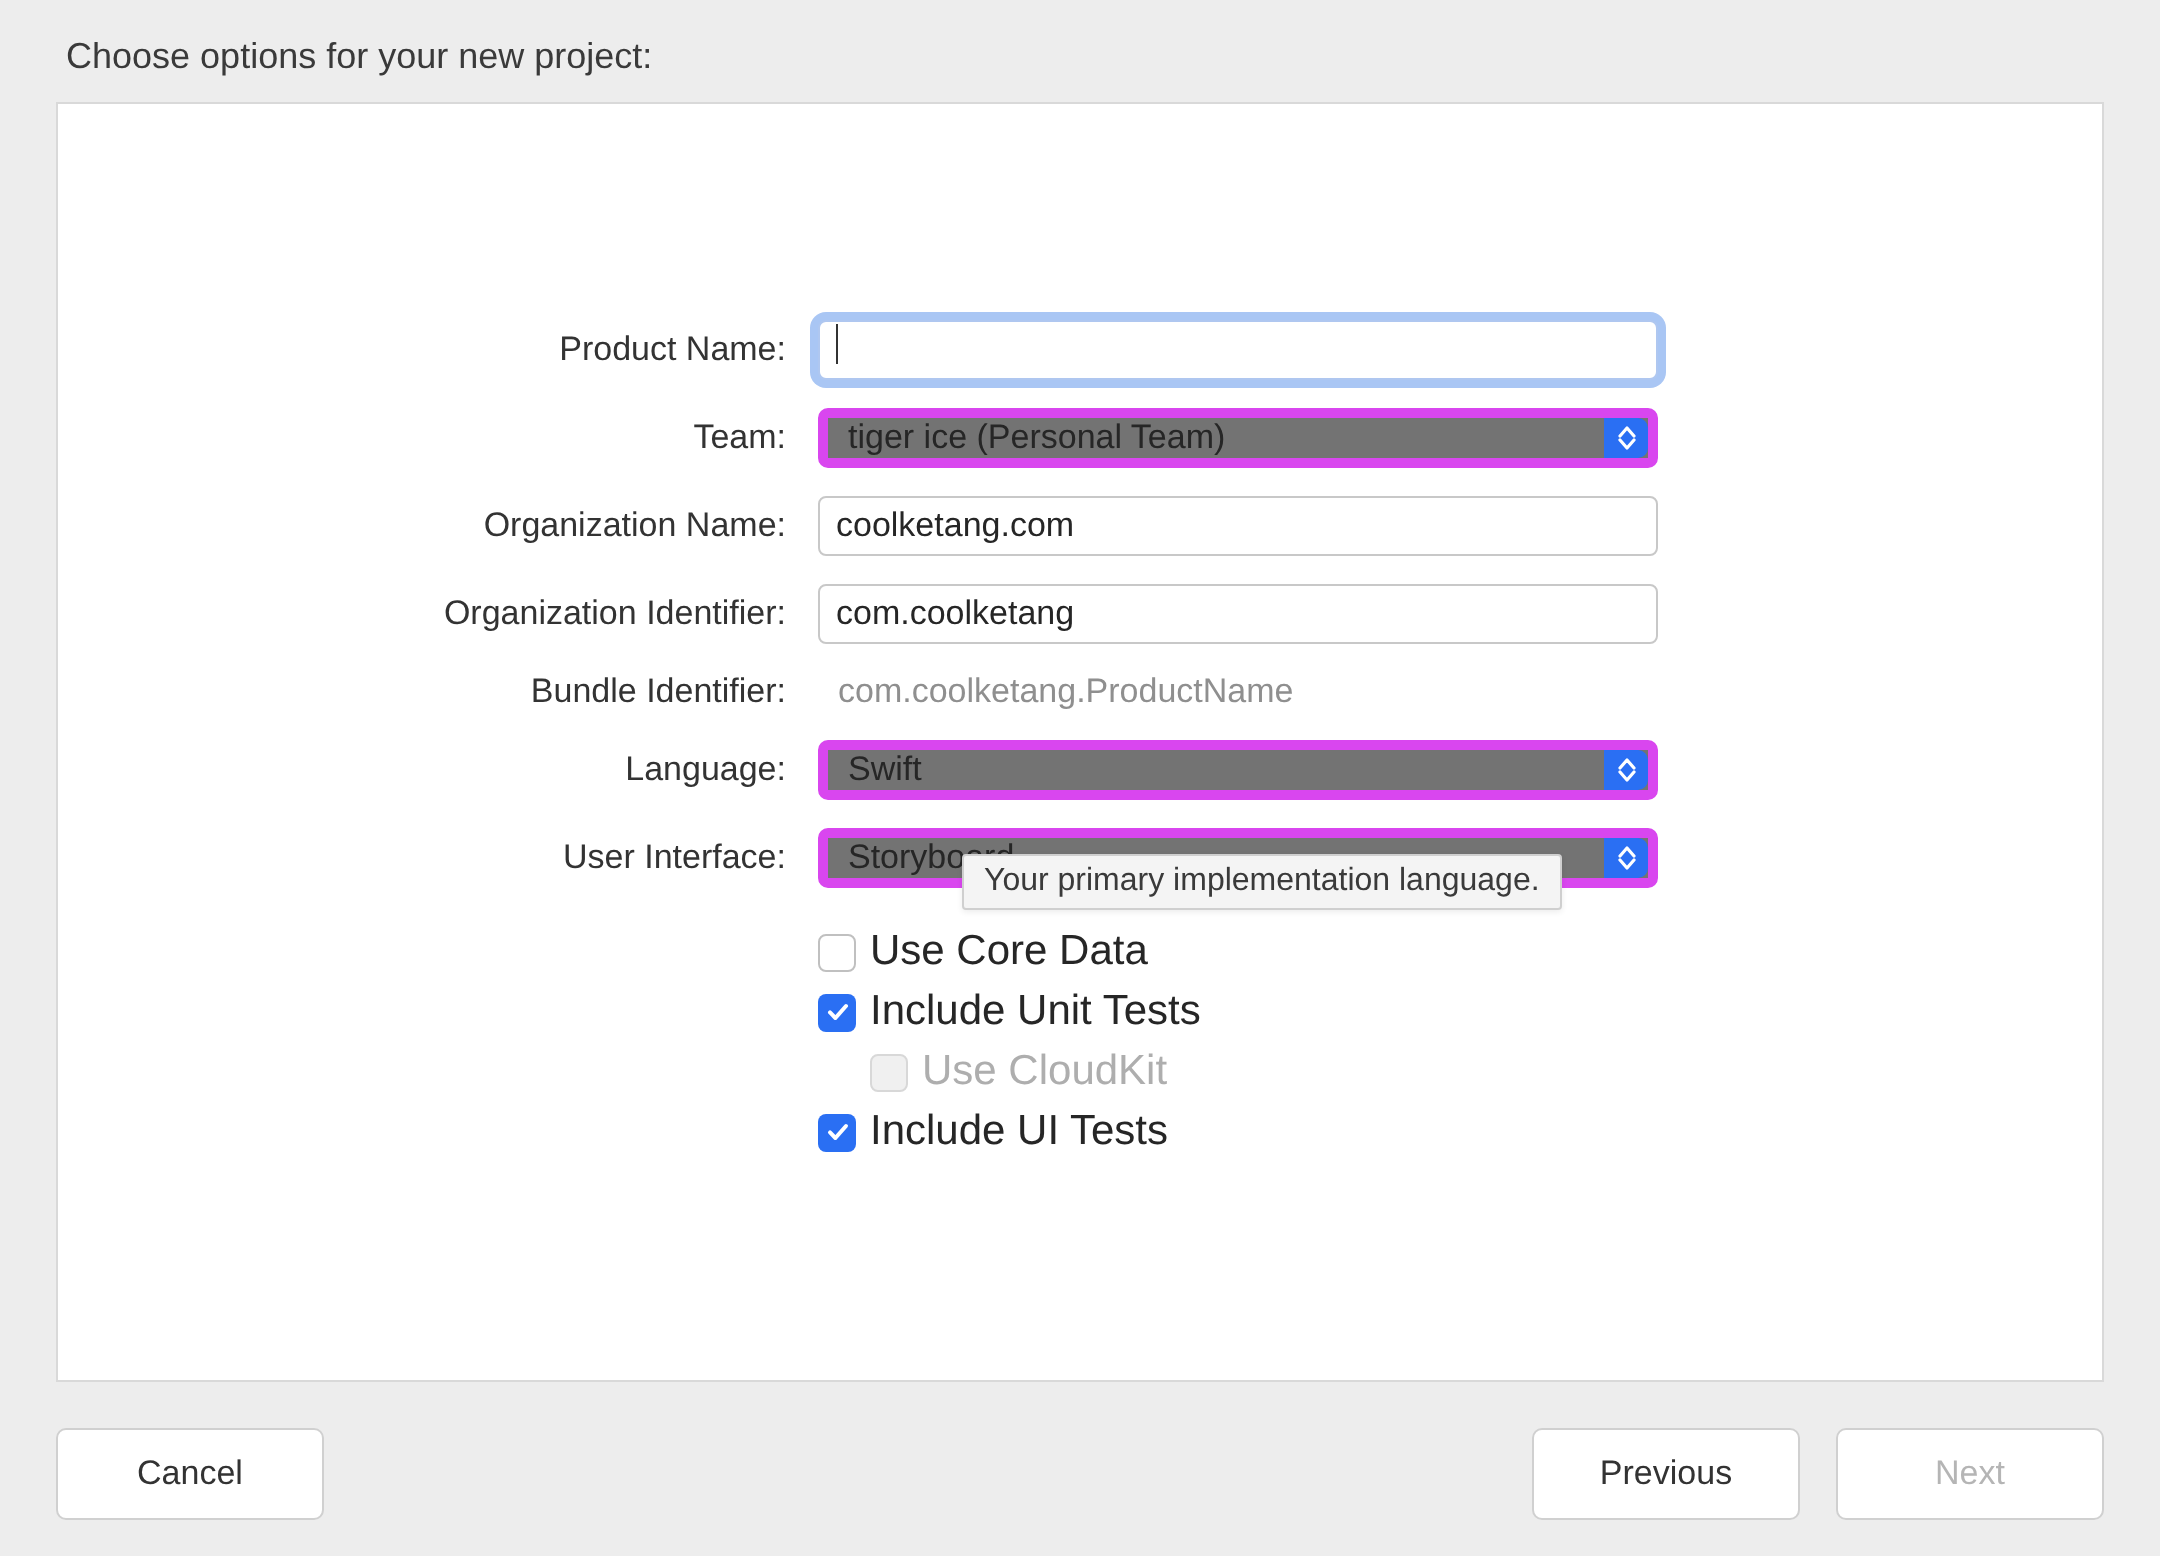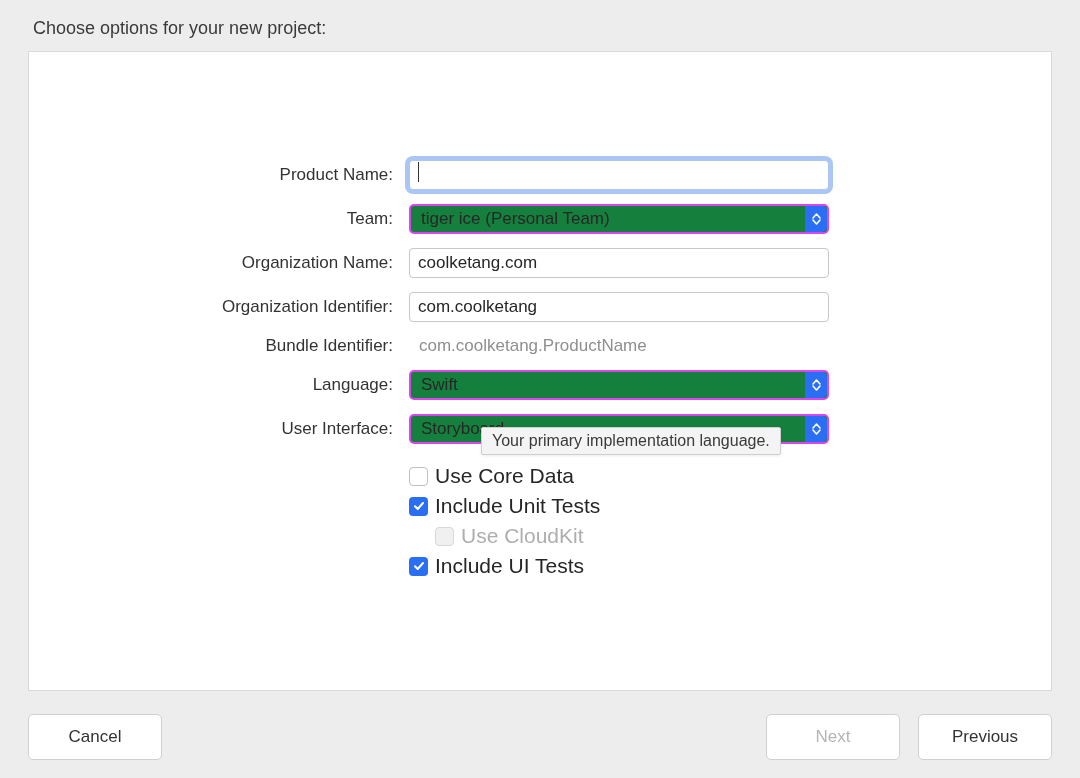--- a/index.html
+++ b/index.html
@@ -57,26 +57,26 @@
       background: #fff;
     }
     .text-input.focused {
       outline: none;
       border: 1px solid #afc7f0;
       box-shadow: 0 0 0 4px #a9c6f4;
     }
     .select {
       width: 100%;
       height: 30px;
-      border: 2px solid #d946ef;
+      border: 5px solid #d946ef;
       border-radius: 5px;
       padding: 0 24px 0 10px;
       font-size: 17px;
       color: #262626;
-      background: #15803d;
+      background: #737373;
       display: flex;
       align-items: center;
       position: relative;
     }
     .select-chevrons {
       position: absolute;
       right: 0;
       top: 0;
       width: 22px;
       height: 100%;
@@ -289,16 +289,16 @@
         </div>
       </div>
     </div>
 
   </div>
 </div>
 
 <div class="footer">
   <div class="btn">Cancel</div>
   <div class="footer-right">
+    <div class="btn">Previous</div>
     <div class="btn disabled">Next</div>
-    <div class="btn">Previous</div>
   </div>
 </div>
 
 </body></html>

